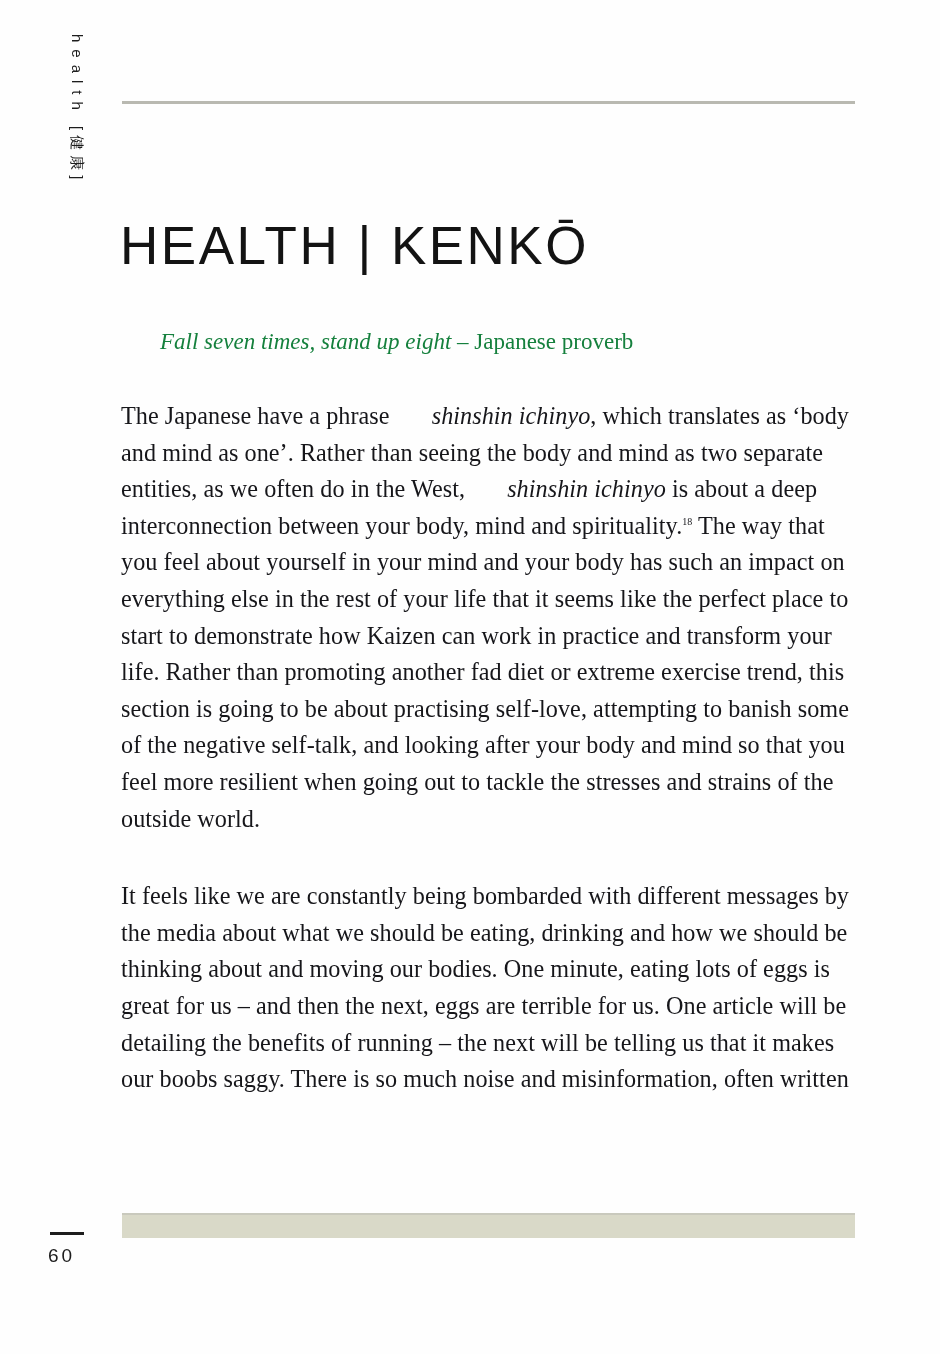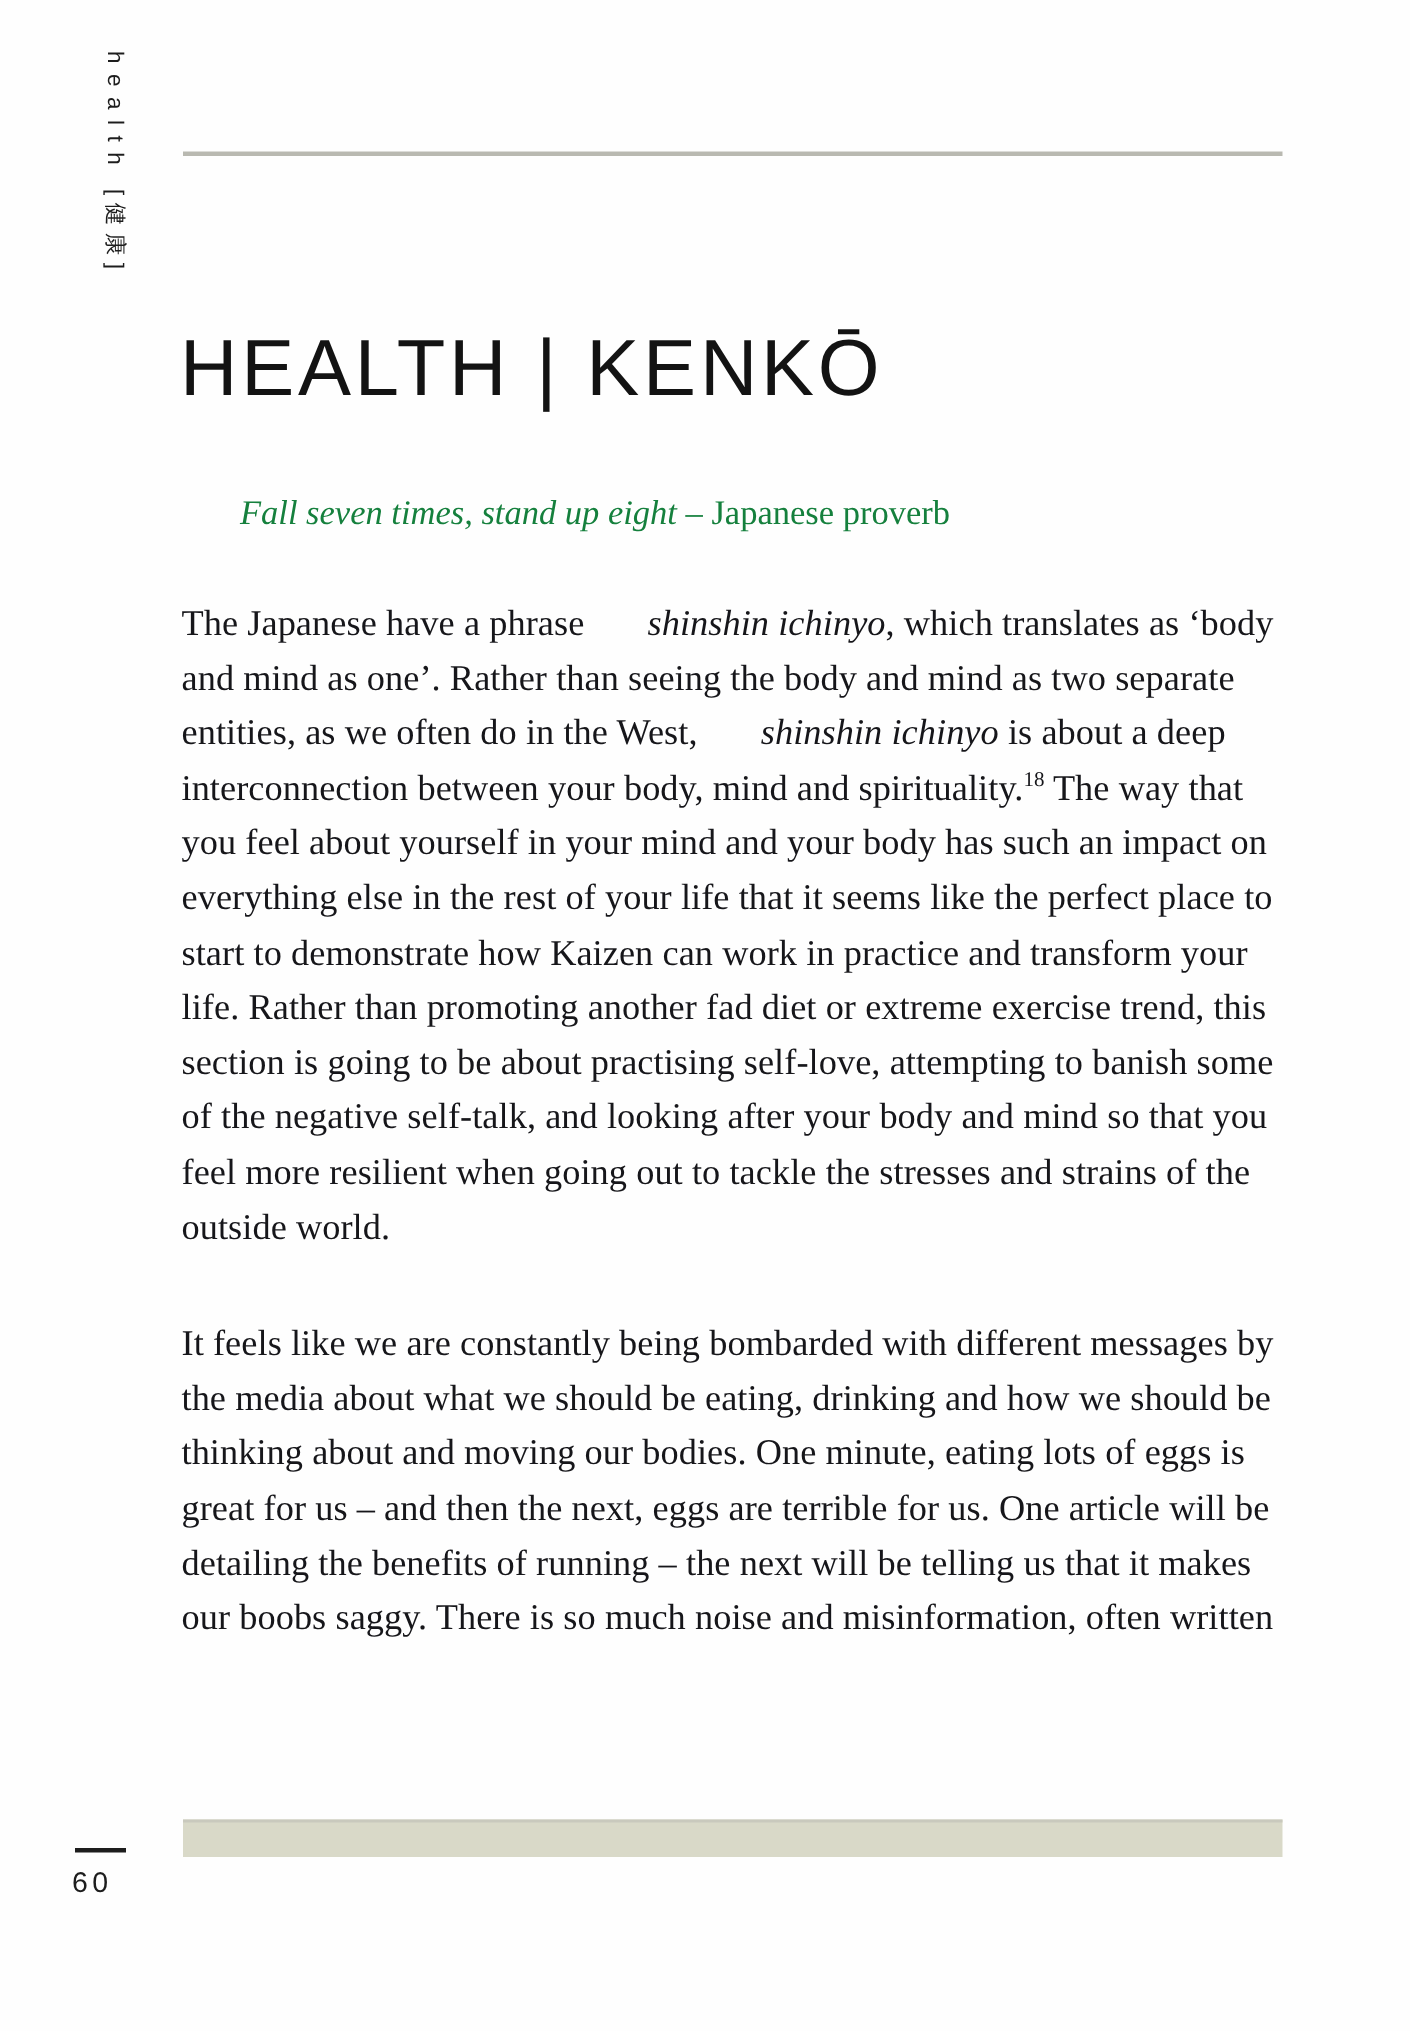--- a/index.html
+++ b/index.html
@@ -112,21 +112,21 @@
     letter-spacing: 0.05px;
   }
   .para + .para {
     margin-top: 41px;
   }
   .para i {
     font-style: italic;
     margin-left: 36px;
   }
   .fnote {
-    font-size: 14px;
+    font-size: 10px;
     vertical-align: super;
     line-height: 0;
     letter-spacing: 0;
   }
 
   
   .folio {
     position: absolute;
     left: 48px;
     top: 1232px;

